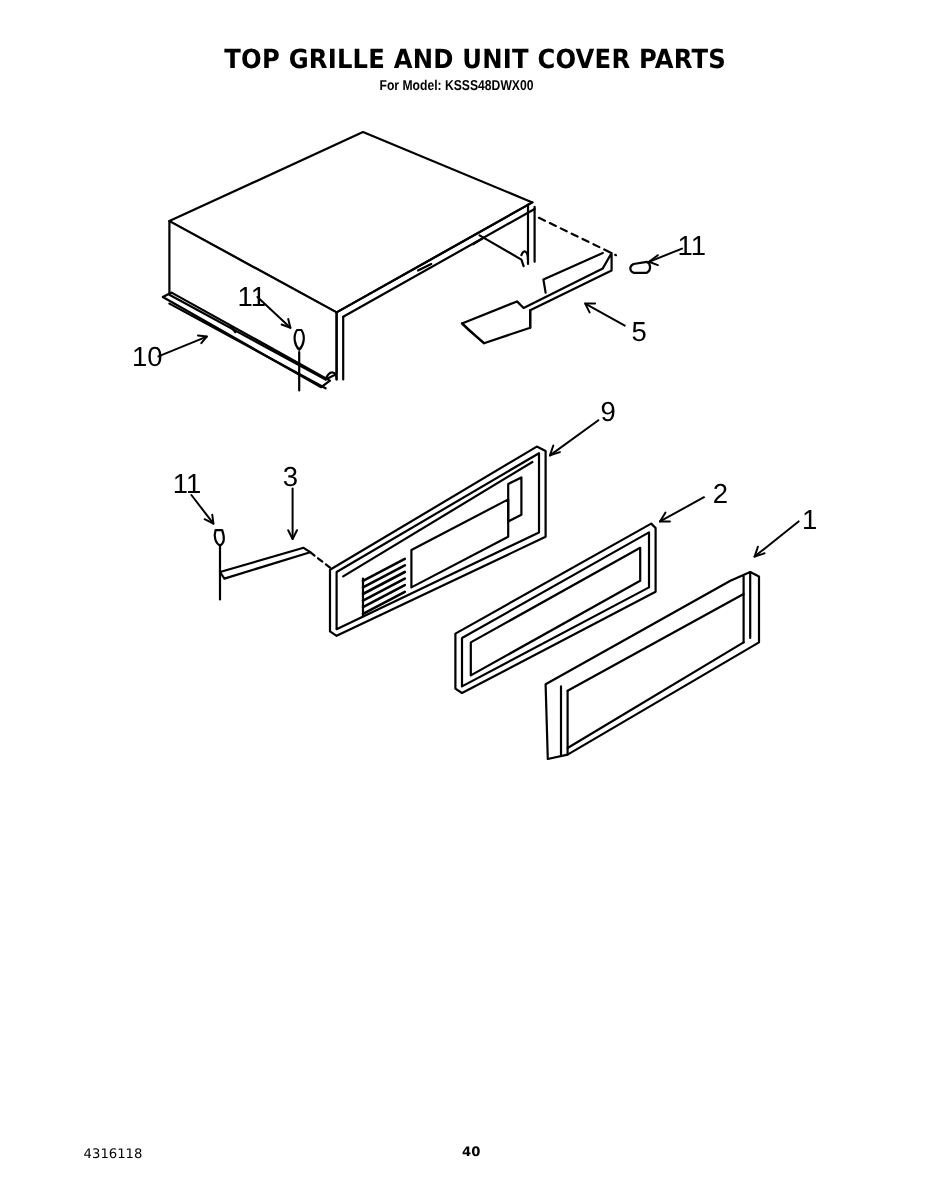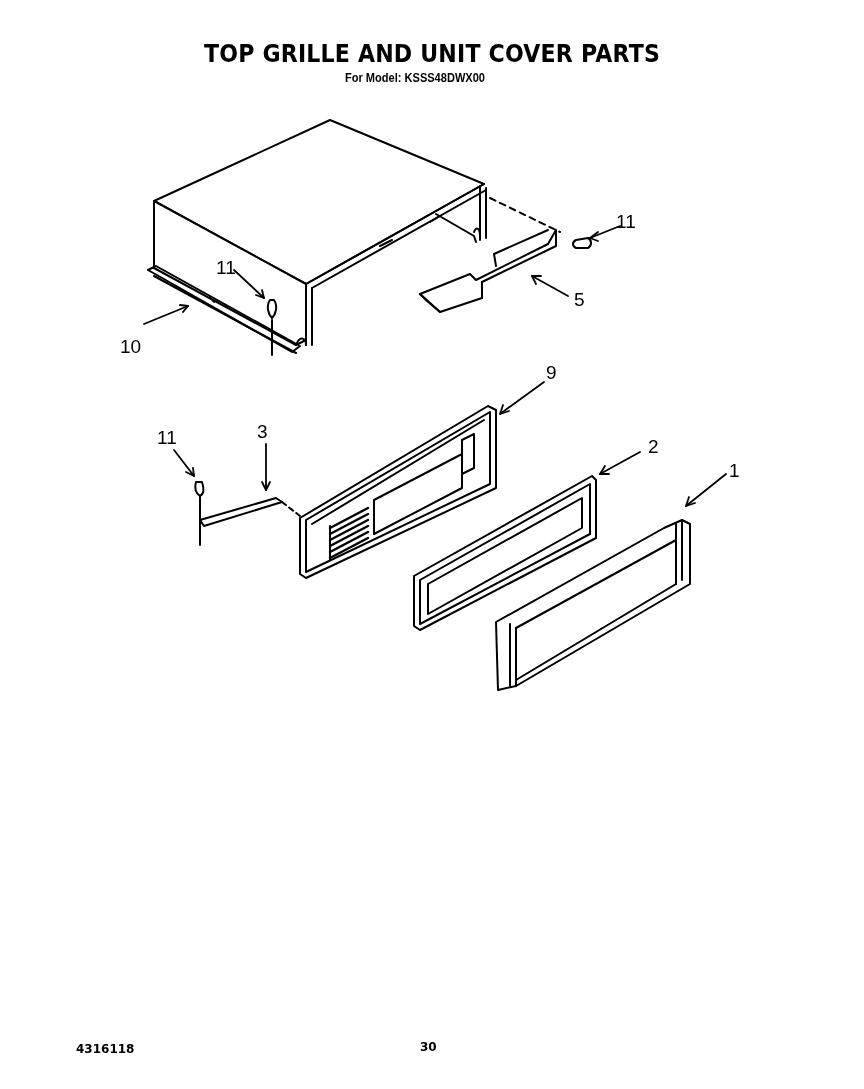--- a/index.html
+++ b/index.html
@@ -9,28 +9,28 @@
       font-family: "DejaVu Sans", sans-serif; font-weight: bold; font-size: 24px; letter-spacing: 0.2px;
       transform: scaleX(0.92);
     }
     .subtitle {
       position: absolute; left: 0; width: 830px; top: 70px; text-align: center;
       font-family: "Liberation Sans", sans-serif; font-weight: bold; font-size: 13px;
       transform: scaleX(0.85);
     }
     .footer-left {
       position: absolute; left: 76px; top: 1042px;
-      font-family: "DejaVu Sans", sans-serif; font-weight: bold; font-size: 12px;
+      font-family: "DejaVu Sans", sans-serif; font-weight: normal; font-size: 12px;
     }
     .footer-center {
       position: absolute; left: 420px; top: 1040px;
       font-family: "DejaVu Sans", sans-serif; font-weight: bold; font-size: 12px;
     }
     .callout {
-      position: absolute; font-family: "Liberation Sans", sans-serif; font-size: 19px; font-weight: normal;
+      position: absolute; font-family: "Liberation Sans", sans-serif; font-size: 25px; font-weight: normal;
       line-height: 1;
     }
     svg.diagram { position: absolute; left: 0; top: 0; }
     svg.diagram * { vector-effect: non-scaling-stroke; }
   </style>
 </head>
 <body>
 
 <div class="title">TOP GRILLE AND UNIT COVER PARTS</div>
 <div class="subtitle">For Model: KSSS48DWX00</div>
@@ -134,21 +134,21 @@
     <path d="M640,452 L600,474"></path>
       <path d="M600,474 L605,466 M600,474 L609,474"></path>
     <path d="M726,474 L686,506"></path>
       <path d="M686,506 L689,497 M686,506 L695,503"></path>
   </g>
 </svg>
 
 <div class="callout" style="left:616px; top:212px;">11</div>
 <div class="callout" style="left:574px; top:290px;">5</div>
 <div class="callout" style="left:216px; top:258px;">11</div>
-<div class="callout" style="left:120px; top:313px;margin-top:24px;">10</div>
+<div class="callout" style="left:120px; top:313px;">10</div>
 <div class="callout" style="left:546px; top:363px;">9</div>
 <div class="callout" style="left:257px; top:422px;">3</div>
 <div class="callout" style="left:157px; top:428px;">11</div>
 <div class="callout" style="left:648px; top:437px;">2</div>
 <div class="callout" style="left:729px; top:461px;">1</div>
 
 <div class="footer-left">4316118</div>
-<div class="footer-center">30</div>
+<div class="footer-center">40</div>
 
 </body></html>

